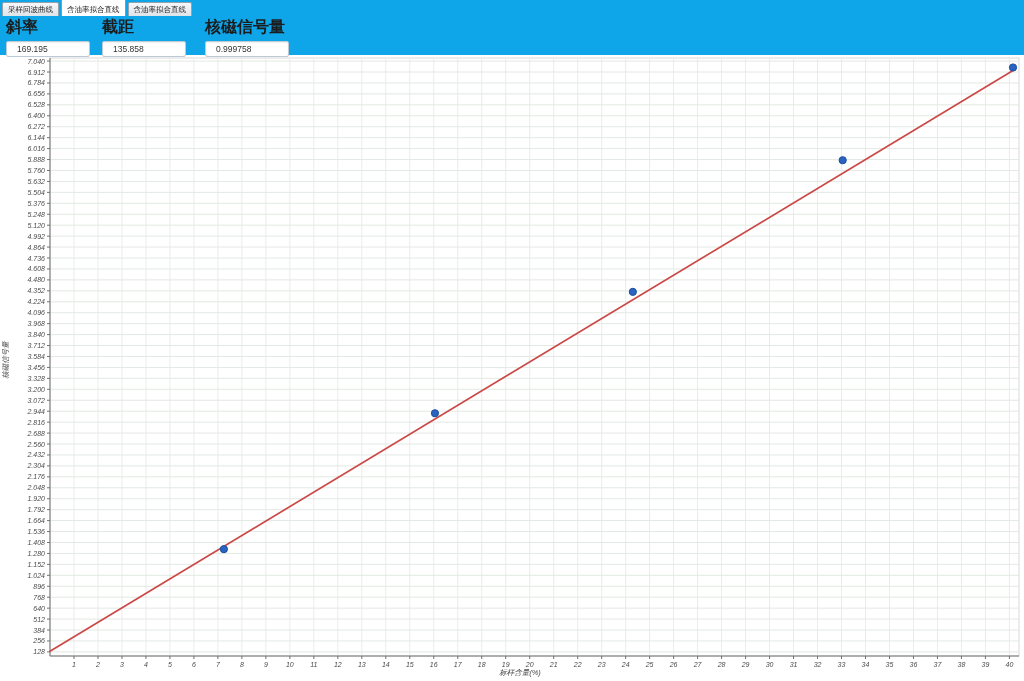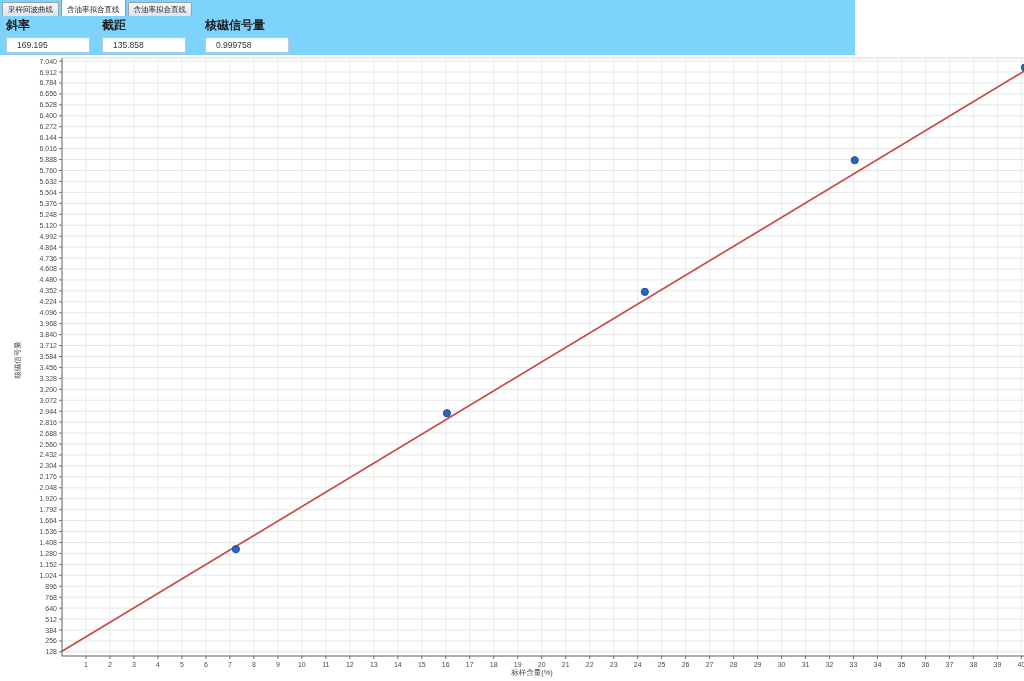--- a/index.html
+++ b/index.html
@@ -1,34 +1,34 @@
 <!DOCTYPE html>
 <html><head>
 <meta charset="utf-8">
 <style>
   html,body{margin:0;padding:0;background:#fff;}
   body{font-family:"Liberation Sans",sans-serif;}
   #app{position:relative;width:1024px;height:681px;background:#ffffff;overflow:hidden;}
 
   
-  .top-panel{position:absolute;top:0;left:0;width:855px;height:55px;background:#7dd3fc;}
+  .top-panel{position:absolute;top:0;left:0;width:1024px;height:55px;background:#0ea5e9;}
   .tabstrip{position:absolute;top:1px;left:2px;display:flex;align-items:flex-end;gap:2px;height:15px;}
   .tab{font-size:7.5px;line-height:10px;padding:2px 5px 1px 5px;color:#222;
        border:1px solid #97a1aa;border-bottom:none;border-radius:2px 2px 0 0;
        background:linear-gradient(#f6f8fa,#dfe4e9);white-space:nowrap;cursor:default;}
   .tab.active{background:#ffffff;border-color:#7e98b5;box-shadow:inset 0 2px 0 rgba(170,200,235,.55);padding-top:11px;}
   .stat-group{position:absolute;top:17px;}
-  .stat-group .stat-label{font-size:12px;font-weight:bold;color:#1c1c1c;margin-bottom:3px;}
+  .stat-group .stat-label{font-size:16px;font-weight:bold;color:#1c1c1c;margin-bottom:3px;}
   .stat-group input{display:block;width:62px;height:12px;border:1px solid #bdc9d5;border-radius:2px;
        font-family:"Liberation Sans",sans-serif;font-size:8.5px;color:#333;padding:1px 10px;background:#fff;
        box-shadow:inset 0 1px 2px rgba(0,0,0,0.06);}
   .sg-0{left:6px;} .sg-1{left:102px;} .sg-2{left:205px;}
 
   
-  #chart-wrap{position:absolute;top:55px;left:12px;width:812px;height:626px;}
+  #chart-wrap{position:absolute;top:55px;left:0;width:812px;height:626px;font-style:italic;}
   svg text{font-family:"Liberation Sans",sans-serif;}
 </style>
 </head>
 <body>
 
 <div id="app">
 
   <div class="top-panel">
     <div class="tabstrip">
       <div class="tab">采样回波曲线</div>

